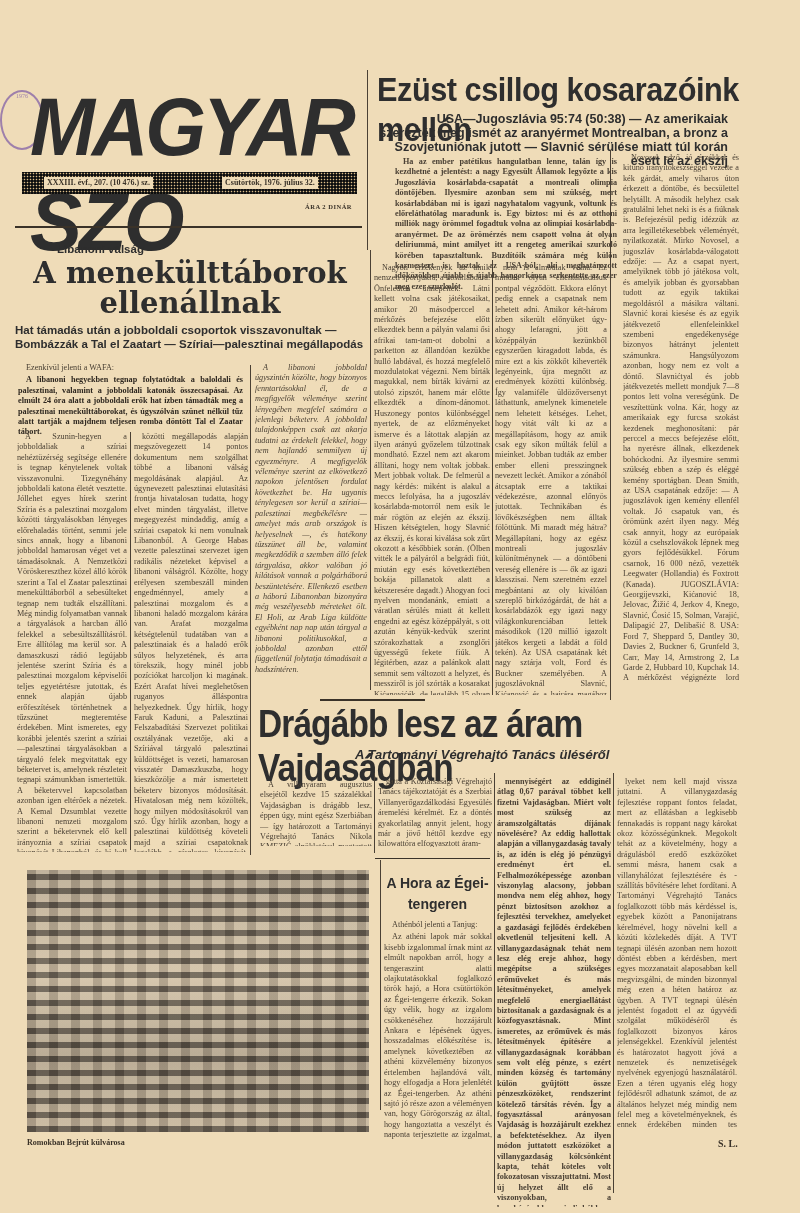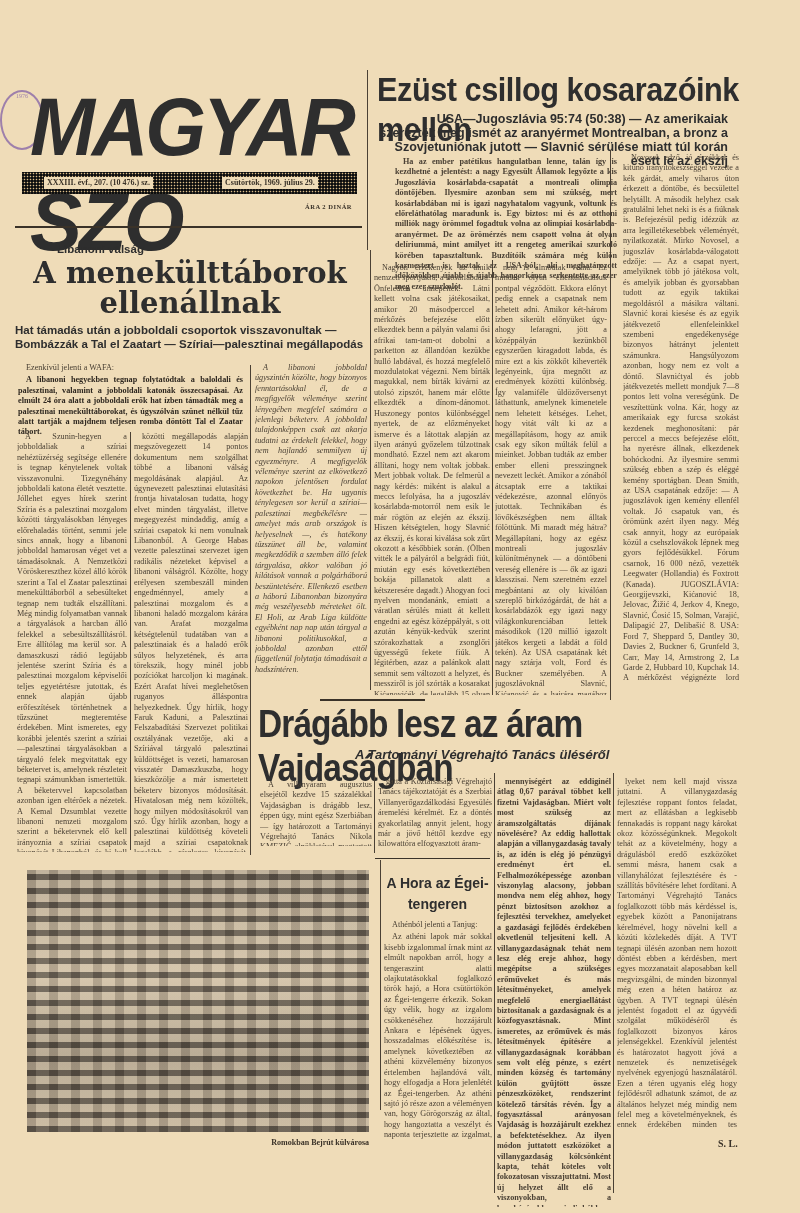--- a/index.html
+++ b/index.html
@@ -43,21 +43,21 @@
     filter:contrast(1.1);
   }
 </style>
 </head>
 <body>
 
 <div class="abs stamp"><span>1976</span></div>
 <div class="abs masthead">MAGYAR SZÓ</div>
 <div class="abs infobar">
   <div class="infobox" style="left:22px;">XXXIII. évf., 207. (10 476.) sz.</div>
-  <div class="infobox" style="left:200px;">Csütörtök, 1969. július 29.</div>
+  <div class="infobox" style="left:200px;">Csütörtök, 1976. július 32.</div>
 </div>
 <div class="abs" style="left:305px;top:203px;font-size:6.5px;font-weight:bold;letter-spacing:.5px;">ÁRA 2 DINÁR</div>
 
 <div class="rule-v" style="left:367px;top:70px;height:180px;"></div>
 <div class="rule-h" style="left:15px;top:226px;width:347px;"></div>
 
 <div class="abs head-sans" style="left:377px;top:70px;width:390px;font-size:33px;line-height:40px;letter-spacing:-.5px;transform:scaleX(.93);transform-origin:left;">Ezüst csillog kosarazóink mellén</div>
 <div class="abs head-sans" style="left:378px;top:112px;width:350px;font-size:12.5px;line-height:14px;text-align:right;">USA—Jugoszlávia 95:74 (50:38) — Az amerikaiak szerezték meg ismét az aranyérmet Montrealban, a bronz a Szovjetuniónak jutott — Slavnić sérülése miatt túl korán esett le az ékszij</div>
 <div class="abs txt" style="left:395px;top:157px;width:222px;font-weight:bold;">
     <p>Ha az ember patétikus hangulatban lenne, talán így is kezdhetné a jelentést: a nagy Egyesült Államok legyőzte a kis Jugoszlávia kosárlabda-csapatát a montreali olimpia döntőjében. Ilyesmire azonban sem mi szükség, mert kosárlabdában mi is igazi nagyhatalom vagyunk, voltunk és előreláthatólag maradunk is. Egy biztos: mi és az otthoni milliók nagy örömmel fogadtuk volna az olimpiai kosárlabda-aranyérmet. De az örömérzés nem csapott volna át olyan delíriummá, mint amilyet itt a rengeteg amerikai szurkoló körében tapasztaltunk. Buzdítóik számára még külön karmestert is hoztak az USA-ból, aki meghatározott időközökben újabb és újabb hangorkánra serkentette az ezer meg ezer szurkolót.</p>
@@ -116,13 +116,13 @@
 <div class="rule-h" style="left:375px;top:858px;width:115px;height:1px;"></div>
 
 <div class="rule-v" style="left:380px;top:860px;height:250px;"></div>
 <div class="abs head-sans" style="left:385px;top:873px;width:105px;font-size:14px;line-height:21px;text-align:center;">A Hora az Égei-tengeren</div>
 <div class="abs txt" style="left:384px;top:920px;width:108px;height:220px;overflow:hidden;">
   <p>Athénból jelenti a Tanjug:</p>
   <p>Az athéni lapok már sokkal kisebb izgalommal írnak mint az elmúlt napokban arról, hogy a tengeraszint alatti olajkutatásokkal foglalkozó török hajó, a Hora csütörtökön az Égei-tengerre érkezik. Sokan úgy vélik, hogy az izgalom csökkenéséhez hozzájárult Ankara e lépésének ügyes, hosszadalmas előkészítése is, amelynek következtében az athéni közvélemény bizonyos értelemben hajlandóvá vált, hogy elfogadja a Hora jelenlétét az Égei-tengerben. Az athéni sajtó jó része azon a véleményen van, hogy Görögország az által, hogy hangoztatta a veszélyt és naponta terjesztette az izgalmat, tulajdonképpen „belement a játékába”, amelyet Ankara kívánt.</p>
 </div>
 
 <div class="abs photo"></div>
-<div class="abs" style="left:27px;top:1138px;width:342px;text-align:right;font-size:8px;font-weight:bold;">Romokban Bejrút külvárosa</div>
+<div class="abs" style="left:27px;top:1138px;width:342px;text-align:left;font-size:8px;font-weight:bold;">Romokban Bejrút külvárosa</div>
 
 </body></html>

